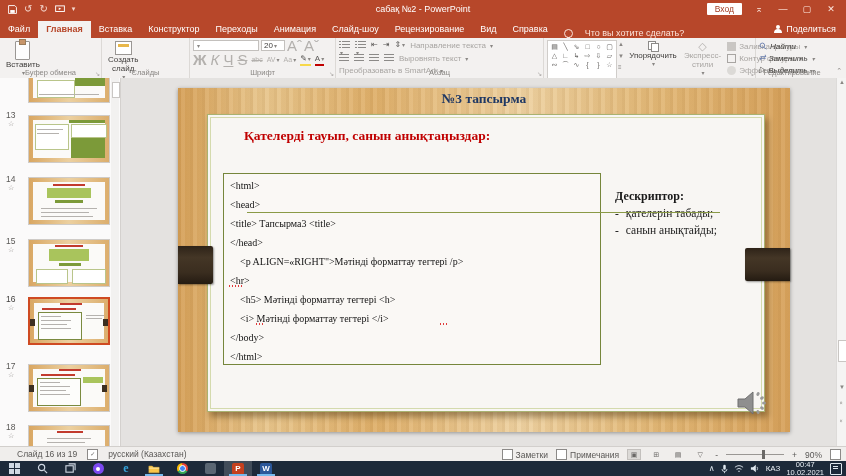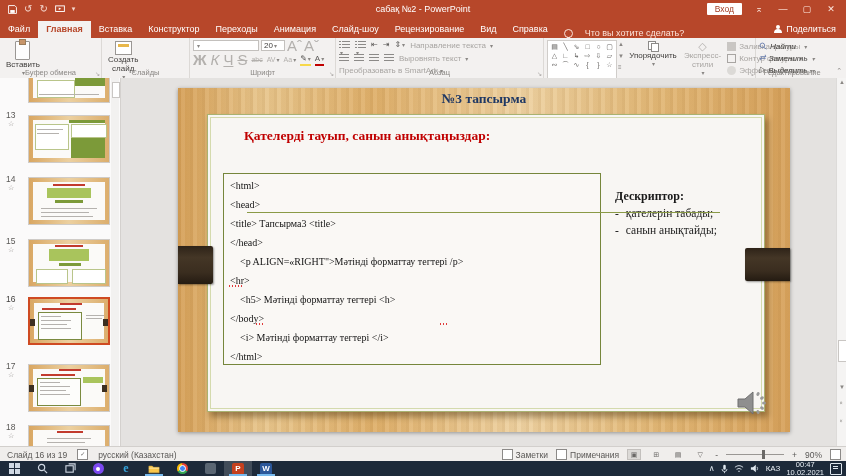--- a/index.html
+++ b/index.html
@@ -95,21 +95,21 @@
   .descriptor{position:absolute;left:407px;top:74px;width:140px;font-family:"Liberation Serif",serif;color:#1a1a1a;}
   .descriptor .dt{font-weight:bold;font-size:12px;}
   .descriptor .di{font-size:11.5px;line-height:15px;display:flex;gap:7px;margin-top:2px;}
   .clip{position:absolute;background:linear-gradient(180deg,#2e2318,#443626 30%,#3a2d1f 70%,#241b12);box-shadow:1px 1px 2px rgba(0,0,0,.4);}
   .clip-l{left:0;top:158px;width:35px;height:38px;border-radius:0 2px 2px 0;}
   .clip-r{left:567px;top:160px;width:45px;height:33px;border-radius:2px 0 0 2px;}
   .squiggle{position:absolute;height:2px;background:repeating-linear-gradient(90deg,#e03a3a 0 1px,transparent 1px 3px);}
 
   
   .statusbar{position:absolute;left:0;top:446px;width:846px;height:15px;background:#f0eeec;border-top:1px solid #d2cfcc;display:flex;align-items:center;font-size:8.5px;color:#5a5856;}
-  .sb-left{display:flex;align-items:center;gap:10px;padding-left:7px;}
+  .sb-left{display:flex;align-items:flex-start;gap:10px;padding-left:7px;margin-left:10px;}
   .sb-right{margin-left:auto;display:flex;align-items:center;gap:8px;padding-right:5px;padding-left:21px;}
   .sb-ico{display:flex;align-items:center;gap:3px;}
   .pagebox{width:9px;height:9px;border:1px solid #8c8a88;background:#fff;font-size:6px;line-height:9px;text-align:center;color:#6a6866;}
   .viewbtn{width:14px;height:11px;display:flex;align-items:center;justify-content:center;font-size:7px;color:#6a6866;}
   .viewbtn.active{background:#dcdad7;border:1px solid #c3c0bd;box-sizing:border-box;}
   .zoomtrack{position:relative;width:58px;height:9px;}
   .zoomtrack .line{position:absolute;left:0;right:0;top:4px;height:1px;background:#9a9794;}
   .zoomtrack .knob{position:absolute;left:62%;top:0;width:3px;height:9px;background:#6a6866;}
   .fit{width:9px;height:9px;border:1px solid #8c8a88;background:#fff;}
 
@@ -465,22 +465,22 @@
       <div class="whitebox">
         <div class="heading">Қателерді тауып, санын анықтаңыздар:</div>
         <div class="codebox">
           <div class="code-line">&lt;html&gt;</div>
           <div class="code-line">&lt;head&gt;</div>
           <div class="code-line">&lt;title&gt; Тапсырма3 &lt;title&gt;</div>
           <div class="code-line">&lt;/head&gt;</div>
           <div class="code-line">    &lt;p ALIGN=«RIGHT"&gt;Мәтінді форматтау тегтері /p&gt;</div>
           <div class="code-line">&lt;hr&gt;</div>
           <div class="code-line">    &lt;h5&gt; Мәтінді форматтау тегтері &lt;h&gt;</div>
+          <div class="code-line">    &lt;i&gt; Мәтінді форматтау тегтері &lt;/i&gt;</div>
           <div class="code-line">&lt;/body&gt;</div>
-          <div class="code-line">    &lt;i&gt; Мәтінді форматтау тегтері &lt;/i&gt;</div>
           <div class="code-line">&lt;/html&gt;</div>
         </div>
         <div class="descriptor">
           <div class="dt">Дескриптор:</div>
           <div class="di">
               <span>-</span>
               <span>қателерін табады;</span>
             </div>
           <div class="di">
               <span>-</span>

